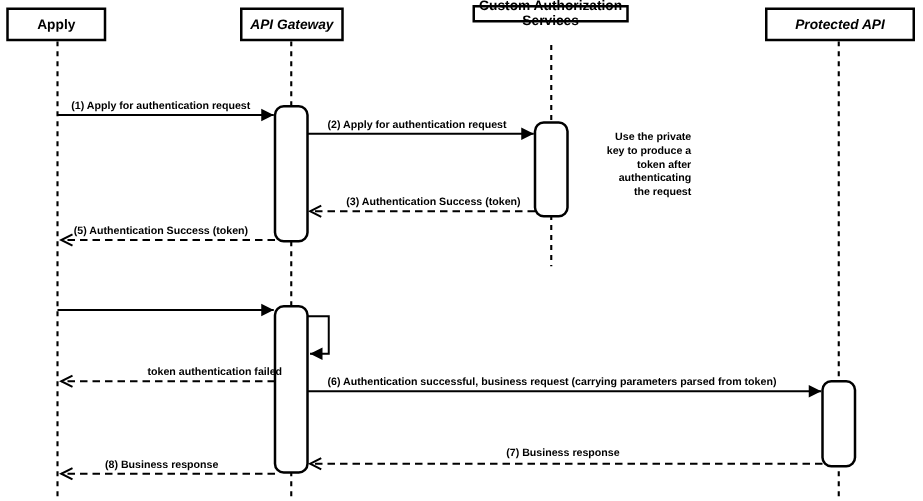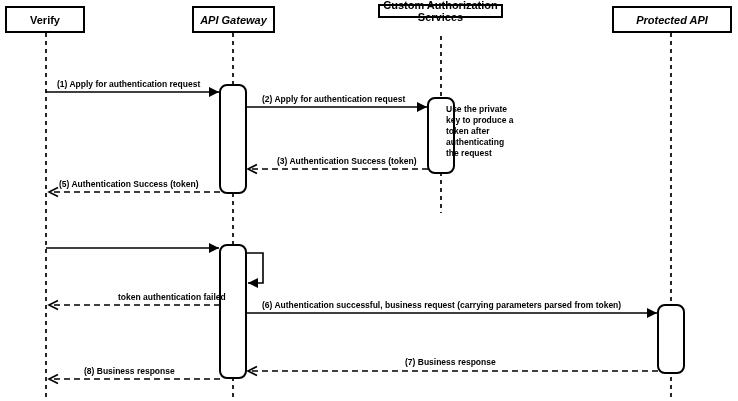--- a/index.html
+++ b/index.html
@@ -75,40 +75,40 @@
     <line x1="220" y1="192" x2="49" y2="192" stroke="#000000" stroke-width="1.6" stroke-dasharray="6,4" marker-end="url(#mOpen)"></line>
     <line x1="46" y1="248" x2="219" y2="248" stroke="#000000" stroke-width="1.6" marker-end="url(#mFilled)"></line>
     <path d="M246,253 L263,253 L263,283 L248,283" fill="none" stroke="#000000" stroke-width="1.6" marker-end="url(#mFilled)"></path>
     <line x1="220" y1="305" x2="49" y2="305" stroke="#000000" stroke-width="1.6" stroke-dasharray="6,4" marker-end="url(#mOpen)"></line>
     <line x1="246" y1="313" x2="657" y2="313" stroke="#000000" stroke-width="1.6" marker-end="url(#mFilled)"></line>
     <line x1="658" y1="371" x2="248" y2="371" stroke="#000000" stroke-width="1.6" stroke-dasharray="6,4" marker-end="url(#mOpen)"></line>
     <line x1="220" y1="379" x2="49" y2="379" stroke="#000000" stroke-width="1.6" stroke-dasharray="6,4" marker-end="url(#mOpen)"></line>
   </svg>
 
   <div class="actor-box" style="left:5px; top:6px; width:80px; height:27px;">
-    <span>Verify</span>
+    <span>Apply</span>
   </div>
   <div class="actor-box" style="left:192px; top:6px; width:83px; height:27px;font-style:italic;">
     <span>API Gateway</span>
   </div>
   <div class="actor-box" style="left:378px; top:4px; width:125px; height:14px;">
     <span>Custom Authorization Services</span>
   </div>
   <div class="actor-box" style="left:612px; top:6px; width:120px; height:27px;font-style:italic;">
     <span>Protected API</span>
   </div>
 
   <div class="msg-label" style="left:57px; top:79px;">(1) Apply for authentication request</div>
   <div class="msg-label" style="left:262px; top:94px;text-align:right;">(2) Apply for authentication request</div>
   <div class="msg-label" style="left:277px; top:156px;">(3) Authentication Success (token)</div>
   <div class="msg-label" style="left:59px; top:179px;">(5) Authentication Success (token)</div>
   <div class="msg-label" style="left:82px; top:292px;padding-left:36px;">token authentication failed</div>
   <div class="msg-label" style="left:262px; top:300px;">(6) Authentication successful, business request (carrying parameters parsed from token)</div>
   <div class="msg-label" style="left:405px; top:357px;">(7) Business response</div>
   <div class="msg-label" style="left:84px; top:366px;">(8) Business response</div>
 
-  <div class="note-text" style="left:446px; top:104px; width:90px;">Use the private
+  <div class="note-text" style="left:463px; top:104px; width:90px;text-align:right;">Use the private
 key to produce a
 token after
 authenticating
 the request</div>
 
 </div>
 
 </body></html>

